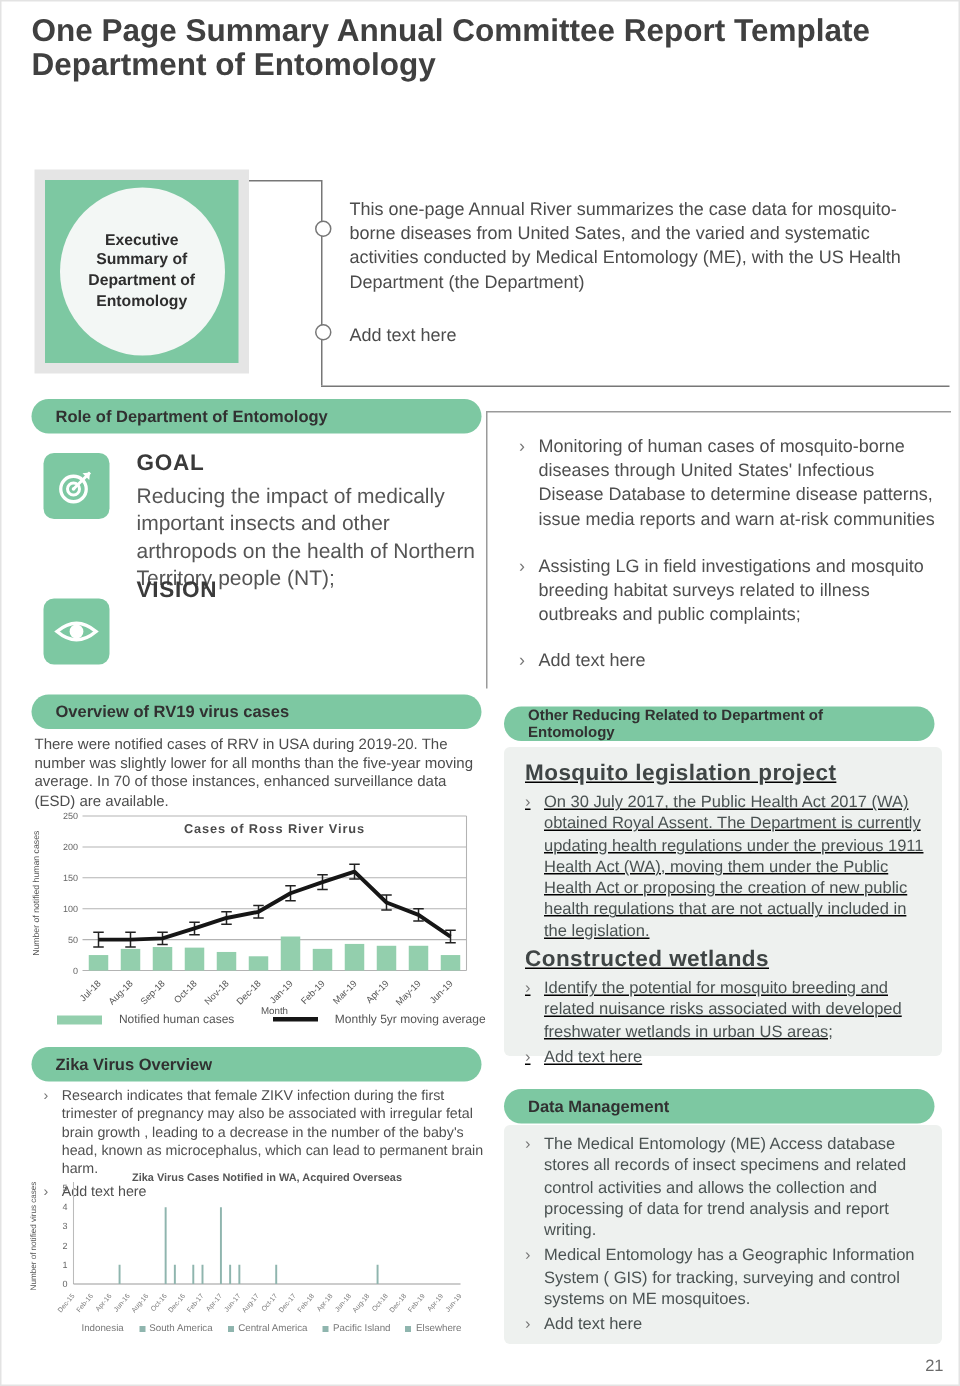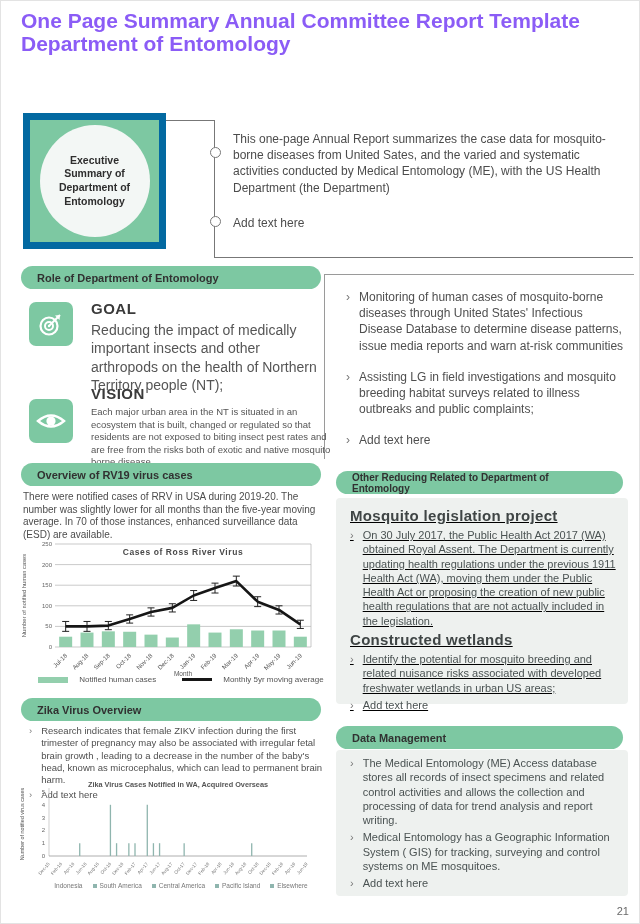--- a/index.html
+++ b/index.html
@@ -1,22 +1,22 @@
 <!DOCTYPE html>
 <html><head>
 <meta charset="utf-8">
 <style>
   html,body{margin:0;padding:0;background:#ffffff;}
   body{width:640px;height:924px;position:relative;font-family:"Liberation Sans",sans-serif;overflow:hidden;}
   .page{position:absolute;inset:0;background:#fff;border:1px solid #e3e3e3;}
 
-  .title{position:absolute;left:20px;top:8px;width:585px;font-size:21px;line-height:1.1;font-weight:bold;color:#8b5cf6;}
+  .title{position:absolute;left:20px;top:8px;width:585px;font-size:21px;line-height:1.1;font-weight:bold;color:#404040;}
   .subtitle{position:absolute;left:20px;top:62px;width:600px;font-size:9.5px;line-height:1.3;color:#4b4b4b;}
 
-  .exec-box{position:absolute;left:22px;top:112px;width:143px;height:136px;background:#0369a1;padding:7px;box-sizing:border-box;}
+  .exec-box{position:absolute;left:22px;top:112px;width:143px;height:136px;background:#e5e5e5;padding:7px;box-sizing:border-box;}
   .exec-inner{width:100%;height:100%;background:#7dc8a2;display:flex;align-items:center;justify-content:center;}
   .exec-circle{width:110px;height:112px;background:#f3f7f5;border-radius:50%;display:flex;align-items:center;justify-content:center;text-align:center;font-size:10.5px;font-weight:bold;color:#2e2e2e;line-height:1.3;padding:6px;box-sizing:border-box;}
 
   .conn-h-top{position:absolute;left:165px;top:119px;width:48px;height:0;border-top:1px solid #777;}
   .conn-v{position:absolute;left:213px;top:119px;width:0;height:137px;border-left:1px solid #777;}
   .conn-h-bot{position:absolute;left:213px;top:256px;width:419px;height:0;border-top:1px solid #777;}
   .conn-dot{position:absolute;width:9px;height:9px;border:1px solid #777;border-radius:50%;background:#fff;}
 
   .exec-b1{position:absolute;left:232px;top:130px;width:392px;font-size:12px;line-height:1.35;color:#4c4c4c;}
   .exec-b2{position:absolute;left:232px;top:215px;width:300px;font-size:12px;color:#4c4c4c;}
@@ -69,21 +69,21 @@
   <div class="exec-box">
     <div class="exec-inner">
       <div class="exec-circle">Executive Summary of Department of Entomology</div>
     </div>
   </div>
   <div class="conn-h-top"></div>
   <div class="conn-v"></div>
   <div class="conn-h-bot"></div>
   <div class="conn-dot" style="left:209px;top:146px;"></div>
   <div class="conn-dot" style="left:209px;top:215px;"></div>
-  <div class="exec-b1">This one-page Annual Report summarizes the case data for mosquito-borne diseases from United Sates, and the varied and systematic activities conducted by Medical Entomology (ME), with the US Health Department (the Department)</div>
+  <div class="exec-b1">This one-page Annual River summarizes the case data for mosquito-borne diseases from United Sates, and the varied and systematic activities conducted by Medical Entomology (ME), with the US Health Department (the Department)</div>
   <div class="exec-b2">Add text here</div>
 
   <div class="pill" style="left:20px;top:265px;width:300px;font-size:11px;">Role of Department of Entomology</div>
   <div class="role-frame"></div>
 
   <div class="icon-sq" style="left:28px;top:301px;">
     <svg width="30" height="30" viewBox="0 0 30 30">
       <circle cx="13" cy="17" r="8.5" fill="none" stroke="#fff" stroke-width="2.2"></circle>
       <circle cx="13" cy="17" r="4" fill="none" stroke="#fff" stroke-width="2"></circle>
       <circle cx="13" cy="17" r="1.2" fill="#fff"></circle>
@@ -94,21 +94,20 @@
   <div class="goal-title">GOAL</div>
   <div class="goal-text">Reducing the impact of medically important insects and other arthropods on the health of Northern Territory people (NT);</div>
 
   <div class="icon-sq" style="left:28px;top:398px;">
     <svg width="30" height="22" viewBox="0 0 30 22">
       <path d="M2 11 Q15 0 28 11 Q15 22 2 11 Z" fill="none" stroke="#fff" stroke-width="2.4"></path>
       <circle cx="15" cy="11" r="4.6" fill="#fff"></circle>
     </svg>
   </div>
   <div class="vision-title">VISION</div>
-  <div class="vision-text">Each major urban area in the NT is situated in an ecosystem that is built, changed or regulated so that residents are not exposed to biting insect pest rates and are free from the risks both of exotic and native mosquito borne disease.</div>
 
   <div class="role-bullets">
     <div class="b-item">
         <span class="chev">›</span>
         <span>Monitoring of human cases of mosquito-borne diseases through United States' Infectious Disease Database to determine disease patterns, issue media reports and warn at-risk communities</span>
       </div>
     <div class="b-item">
         <span class="chev">›</span>
         <span>Assisting LG in field investigations and mosquito breeding habitat surveys related to illness outbreaks and public complaints;</span>
       </div>

